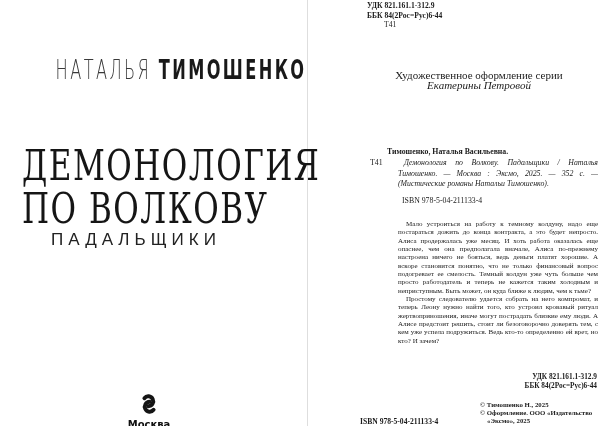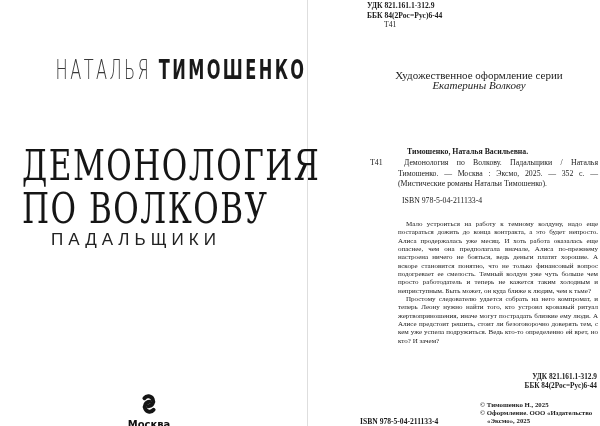--- a/index.html
+++ b/index.html
@@ -42,24 +42,24 @@
   }
 
   
   .page-right{position:absolute;left:360px;top:0;width:238px;height:426px;
     font-family:"Liberation Serif", serif;color:#1b1b1b;}
   .codes-top{position:absolute;top:1px;left:7px;font-size:7.6px;font-weight:700;line-height:9.5px;white-space:nowrap;}
   .codes-top .t41{font-weight:400;padding-left:17px;}
   .series{position:absolute;top:70px;left:0;width:238px;text-align:center;font-size:11px;line-height:10px;}
   .series .it{font-style:italic;}
   .bib{position:absolute;top:147px;left:7px;width:231px;font-size:7.8px;line-height:10.8px;}
-  .bib-author{font-weight:700;margin-left:40px;}
+  .bib-author{font-weight:700;margin-left:20px;}
   .bib-entry-wrap{position:relative;}
   .bib-code{position:absolute;left:3px;top:0;}
-  .bib-entry{margin:0 14px 0 31px;width:200px;text-align:justify;text-indent:6px;}
+  .bib-entry{margin:0 14px 0 31px;width:200px;text-align:justify;text-indent:6px;font-style:italic;}
   .bib-isbn{margin-left:35px;margin-top:6px;white-space:nowrap;}
   .annotation{position:absolute;top:220px;left:38px;width:200px;
     font-size:7px;line-height:8.35px;text-align:justify;}
   .annotation p{margin:0;text-indent:8px;}
   .codes-bottom{position:absolute;top:372px;right:1px;text-align:right;
     font-size:7.3px;font-weight:700;line-height:9px;white-space:nowrap;}
   .copyright{position:absolute;top:401px;left:120px;font-size:6.8px;font-weight:700;line-height:8.2px;white-space:nowrap;}
   .copyright .indent{padding-left:7px;}
   .isbn-bottom{position:absolute;top:417px;left:0;font-size:7.6px;font-weight:700;white-space:nowrap;}
 </style>
@@ -95,21 +95,21 @@
   <section class="page-right">
 
     <div class="codes-top">
       <div>УДК 821.161.1-312.9</div>
       <div>ББК 84(2Рос=Рус)6-44</div>
       <div class="t41">Т41</div>
     </div>
 
     <div class="series">
       <div>Художественное оформление серии</div>
-      <div class="it">Екатерины Волкову</div>
+      <div class="it">Екатерины Петровой</div>
     </div>
 
     <div class="bib">
       <div class="bib-author">Тимошенко, Наталья Васильевна.</div>
       <div class="bib-entry-wrap">
         <span class="bib-code">Т41</span>
         <p class="bib-entry">Демонология по Волкову. Падальщики / Наталья Тимошенко. — Москва : Эксмо, 2025. — 352 с. — (Мистические романы Натальи Тимошенко).</p>
       </div>
       <div class="bib-isbn">ISBN 978-5-04-211133-4</div>
     </div>

